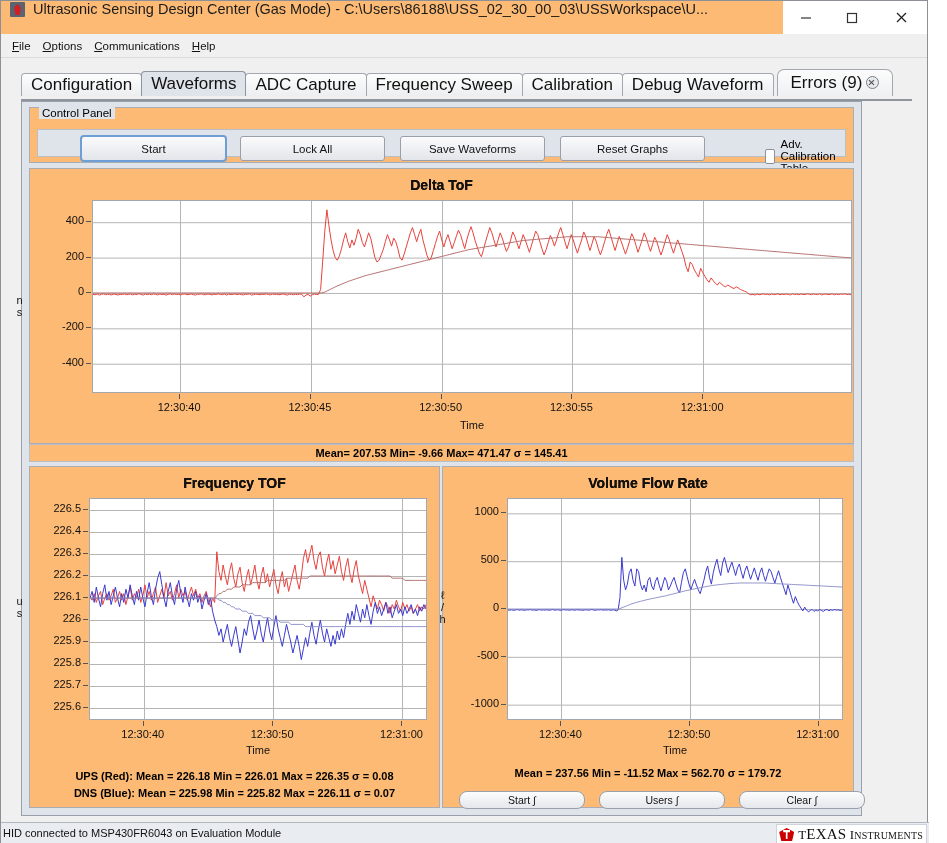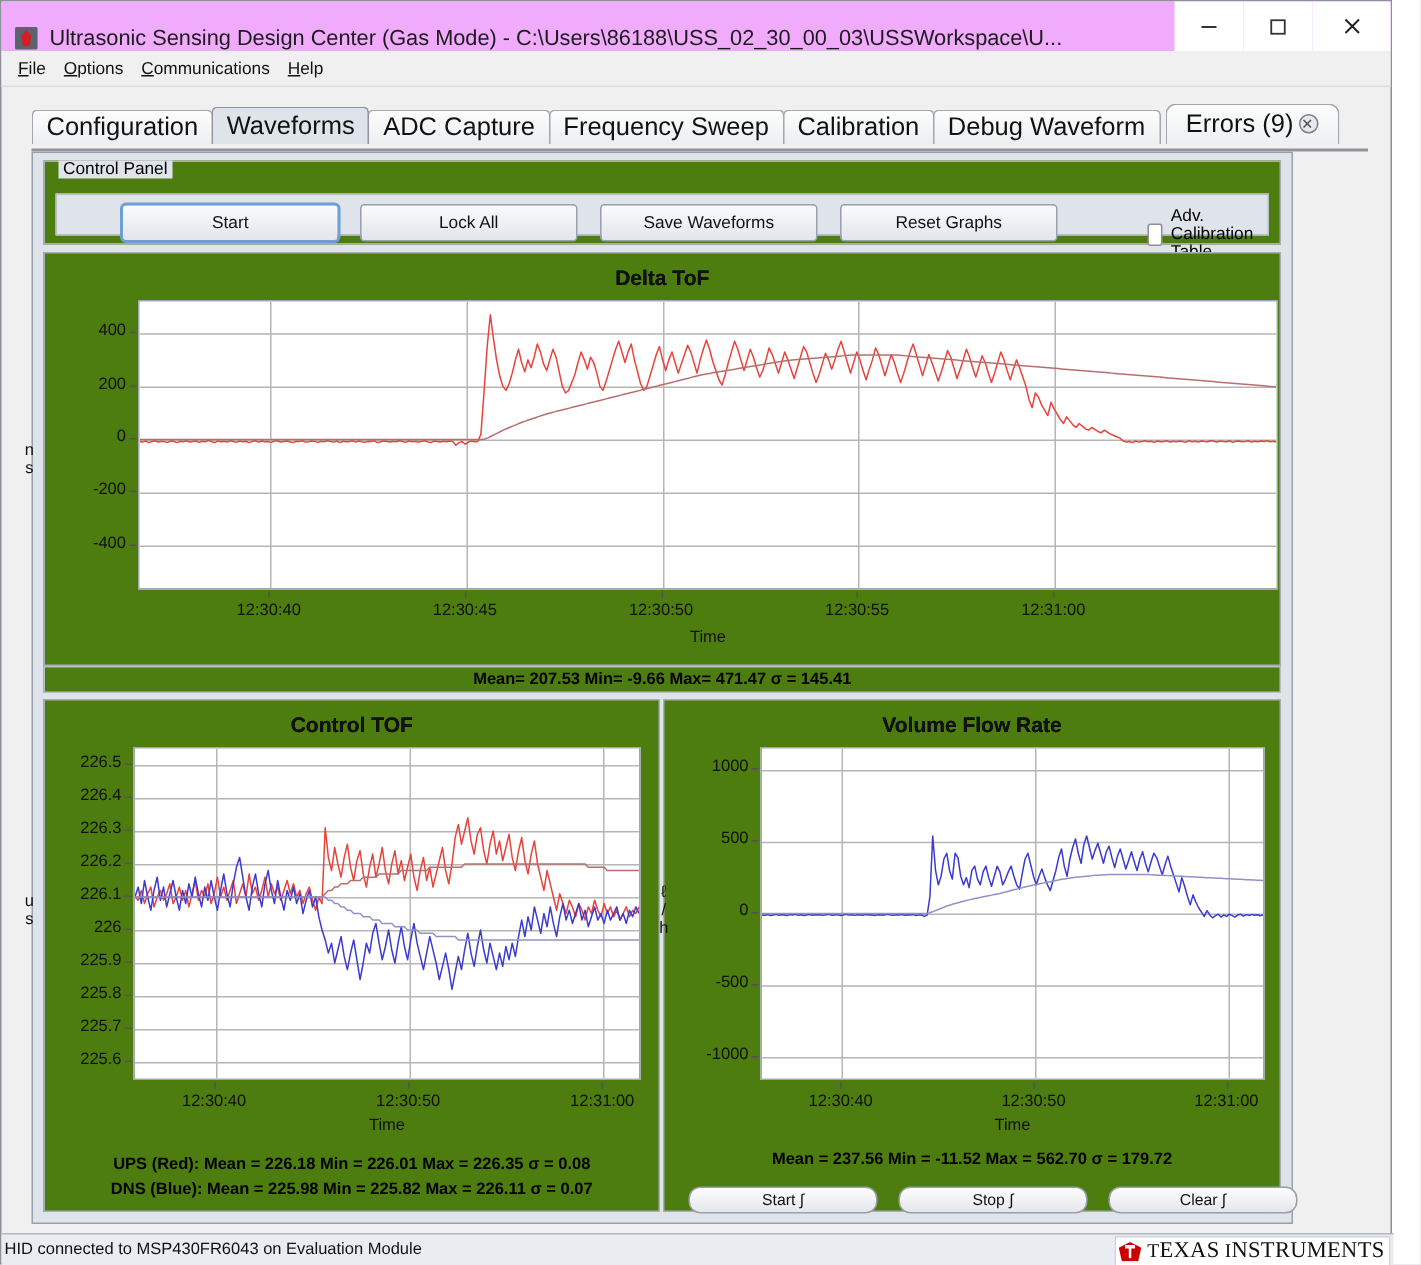--- a/index.html
+++ b/index.html
@@ -12,21 +12,21 @@
   }
   .app{position:absolute;left:0;top:0;width:947px;height:843px;}
 
   
   .bg-window{position:absolute;right:0;top:0;width:47px;height:843px;background:#ffffff;
     border-left:1px solid #9aa0ab;}
 
   
   .win{position:absolute;left:0;top:0;width:928px;height:843px;background:#f0f0f0;
     border:1px solid #8e9097;box-sizing:border-box;}
-  .titlebar{position:relative;height:33px;background:#f0abfc;display:flex;align-items:flex-end;}
+  .titlebar{position:relative;height:33px;background:#fdba74;display:flex;align-items:flex-start;}
   .ti-ico{width:17px;height:17px;margin-left:8px;margin-right:7px;position:relative;flex:0 0 auto;}
   .ti-ico .sq{position:absolute;left:1px;top:1px;width:15px;height:15px;background:#5b6370;border-radius:1px;}
   .ti-ico .red{position:absolute;left:5px;top:3px;width:7px;height:11px;background:#cf2026;
      clip-path:polygon(50% 0%,100% 35%,80% 100%,20% 100%,0% 35%);}
   .title-text{font-size:14.5px;color:#1b1b1b;white-space:nowrap;overflow:hidden;letter-spacing:0px;}
   .wbtns{position:absolute;right:0;top:0;height:33px;display:flex;}
   .wbtn{width:46px;height:33px;display:flex;align-items:center;justify-content:center;
      font-size:15px;color:#222;background:#ffffff;}
   .wbtn.close{width:52px;}
   .wbtn svg{display:block;}
@@ -48,21 +48,21 @@
   .xcirc{display:inline-block;width:11px;height:11px;border:1px solid #7b7f86;border-radius:50%;
      position:relative;vertical-align:-1px;margin-left:4px;background:#e7e9ec;}
   .xcirc:before,.xcirc:after{content:"";position:absolute;left:1px;top:4.5px;width:7px;height:1px;background:#4a4d52;}
   .xcirc:before{transform:rotate(45deg);} .xcirc:after{transform:rotate(-45deg);}
   .tabline{position:absolute;left:20px;right:15px;top:98px;height:2px;background:#8f949d;}
 
   
   .content{position:absolute;left:20px;top:100px;width:841px;height:715px;background:#dfe3ea;
      border:1px solid #9aa0ab;box-sizing:border-box;}
 
-  .panel{position:absolute;background:#4d7c0f;border:1px solid #a8adb6;box-sizing:border-box;}
+  .panel{position:absolute;background:#fdba74;border:1px solid #a8adb6;box-sizing:border-box;}
   .panel-title{position:absolute;left:9px;top:-1px;font-size:11.5px;background:#dfe3ea;padding:0 3px;}
 
   
   #ctrl{left:7px;top:5px;width:825px;height:56px;}
   .ctrl-inner{position:absolute;left:7px;top:21px;right:7px;bottom:5px;border:1px solid #b9bec6;
      background:#dfe3ea;display:flex;align-items:center;}
   .btn{height:23px;border:1px solid #9aa0ab;border-radius:3px;
      background:linear-gradient(#fbfbfc,#e2e5ea);font-size:11.5px;color:#111;
      display:flex;align-items:center;justify-content:center;}
   .btn.focus{border:2px solid #6e9ed6;border-radius:4px;}
@@ -217,21 +217,21 @@
             <div class="tick" style="left:672.19px;top:225px;"></div>
             <div class="ax" style="left:634.19px;top:232px;width:76px;text-align:center;">12:31:00</div>
           </div>
         <div class="axtitle" style="left:62px;top:250px;width:760px;">Time</div>
       </div>
       <div class="panel" id="gDeltaStats">
         <b style="font-weight:bold">Mean= 207.53 Min= -9.66 Max= 471.47 σ = 145.41</b>
       </div>
 
       <div class="panel" id="gAbs">
-        <div class="gtitle">Control TOF</div>
+        <div class="gtitle">Frequency TOF</div>
         <div class="vlab" style="left:-16px;top:128px;">u<br>s</div>
         <div class="plot" id="p1" style="left:59px;top:31px;width:338px;height:222px;">
             <svg width="336" height="220">
               <line x1="0" y1="11.500000000002501" x2="336" y2="11.500000000002501" stroke="#b5b5b5" stroke-width="1"></line>
               <line x1="0" y1="33.50000000000125" x2="336" y2="33.50000000000125" stroke="#b5b5b5" stroke-width="1"></line>
               <line x1="0" y1="55.5" x2="336" y2="55.5" stroke="#b5b5b5" stroke-width="1"></line>
               <line x1="0" y1="77.500000000005" x2="336" y2="77.500000000005" stroke="#b5b5b5" stroke-width="1"></line>
               <line x1="0" y1="99.50000000000375" x2="336" y2="99.50000000000375" stroke="#b5b5b5" stroke-width="1"></line>
               <line x1="0" y1="121.5000000000025" x2="336" y2="121.5000000000025" stroke="#b5b5b5" stroke-width="1"></line>
               <line x1="0" y1="143.50000000000125" x2="336" y2="143.50000000000125" stroke="#b5b5b5" stroke-width="1"></line>
@@ -318,31 +318,31 @@
             <div class="ax" style="left:79.44px;top:261px;width:76px;text-align:center;">12:30:40</div>
             <div class="tick" style="left:246.03px;top:254px;"></div>
             <div class="ax" style="left:208.03px;top:261px;width:76px;text-align:center;">12:30:50</div>
             <div class="tick" style="left:374.62px;top:254px;"></div>
             <div class="ax" style="left:336.62px;top:261px;width:76px;text-align:center;">12:31:00</div>
           </div>
         <div class="axtitle" style="left:64px;top:277px;width:336px;">Time</div>
         <div class="statline" style="left:0;right:0;top:300px;text-align:center;">
           <b>Mean = 237.56 Min = -11.52 Max = 562.70 σ = 179.72</b></div>
         <div class="rbtn" style="position:absolute;left:16px;top:324px;width:124px;">Start ∫</div>
-        <div class="rbtn" style="position:absolute;left:156px;top:324px;width:124px;">Stop ∫</div>
+        <div class="rbtn" style="position:absolute;left:156px;top:324px;width:124px;">Users ∫</div>
         <div class="rbtn" style="position:absolute;left:296px;top:324px;width:124px;">Clear ∫</div>
       </div>
 
     </div>
 
     <div class="status">
       <div class="txt">HID connected to MSP430FR6043 on Evaluation Module</div>
       <div class="tilogo">
         <div class="mark">
             <div class="b"></div>
             <div class="w"></div>
           </div>
-        <div class="tx">T<span style="font-size:15px">EXAS</span> I<span style="font-size:15px">NSTRUMENTS</span></div>
+        <div class="tx">T<span style="font-size:15px">EXAS</span> I<span style="font-size:10px">NSTRUMENTS</span></div>
       </div>
     </div>
 
   </div>
 </div>
 
 </body></html>

